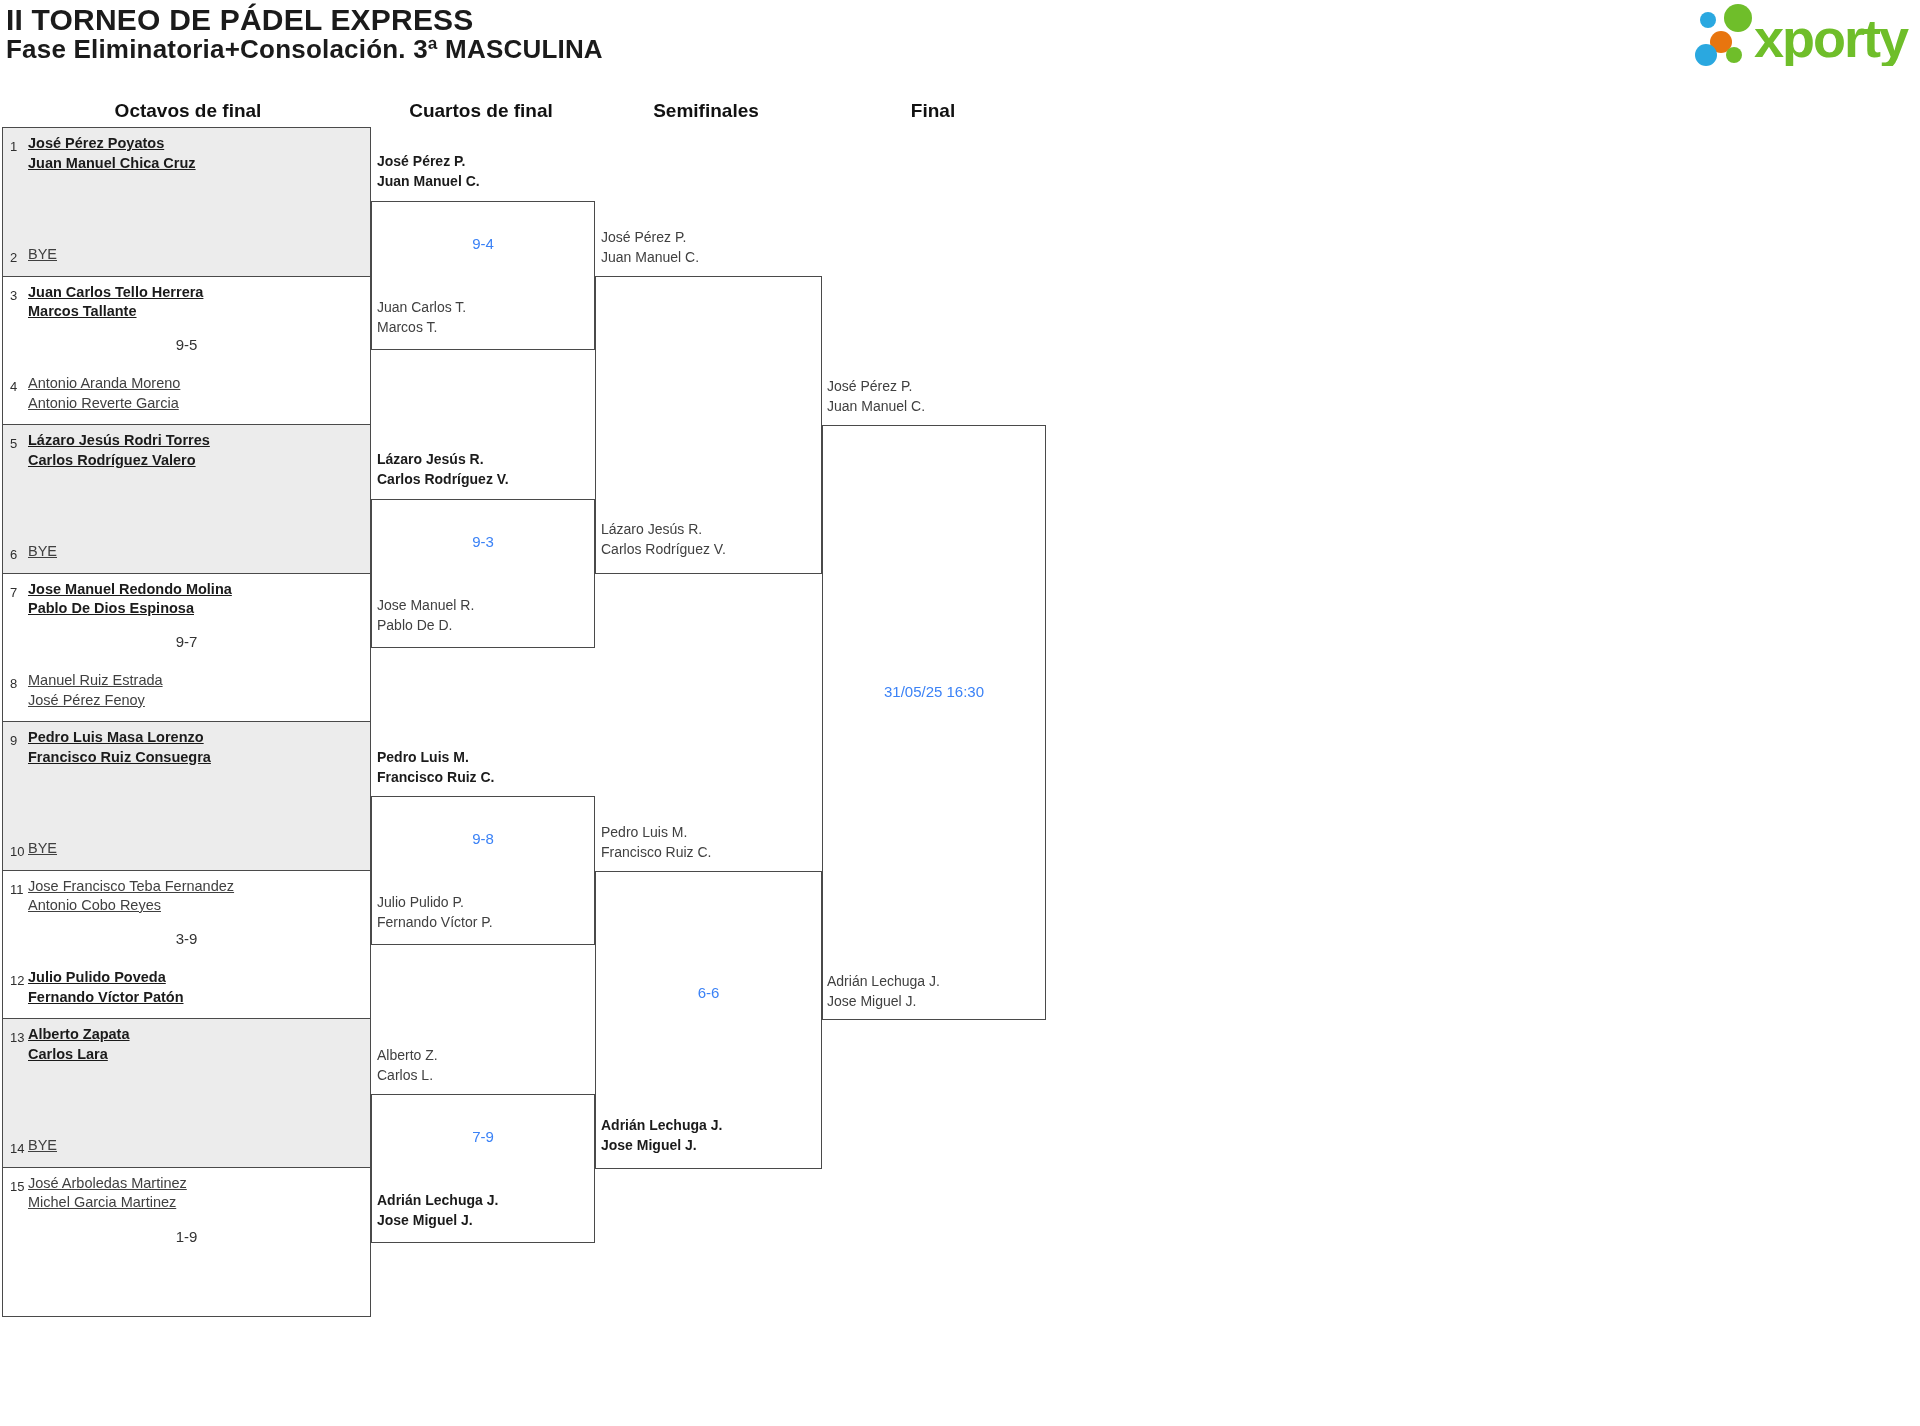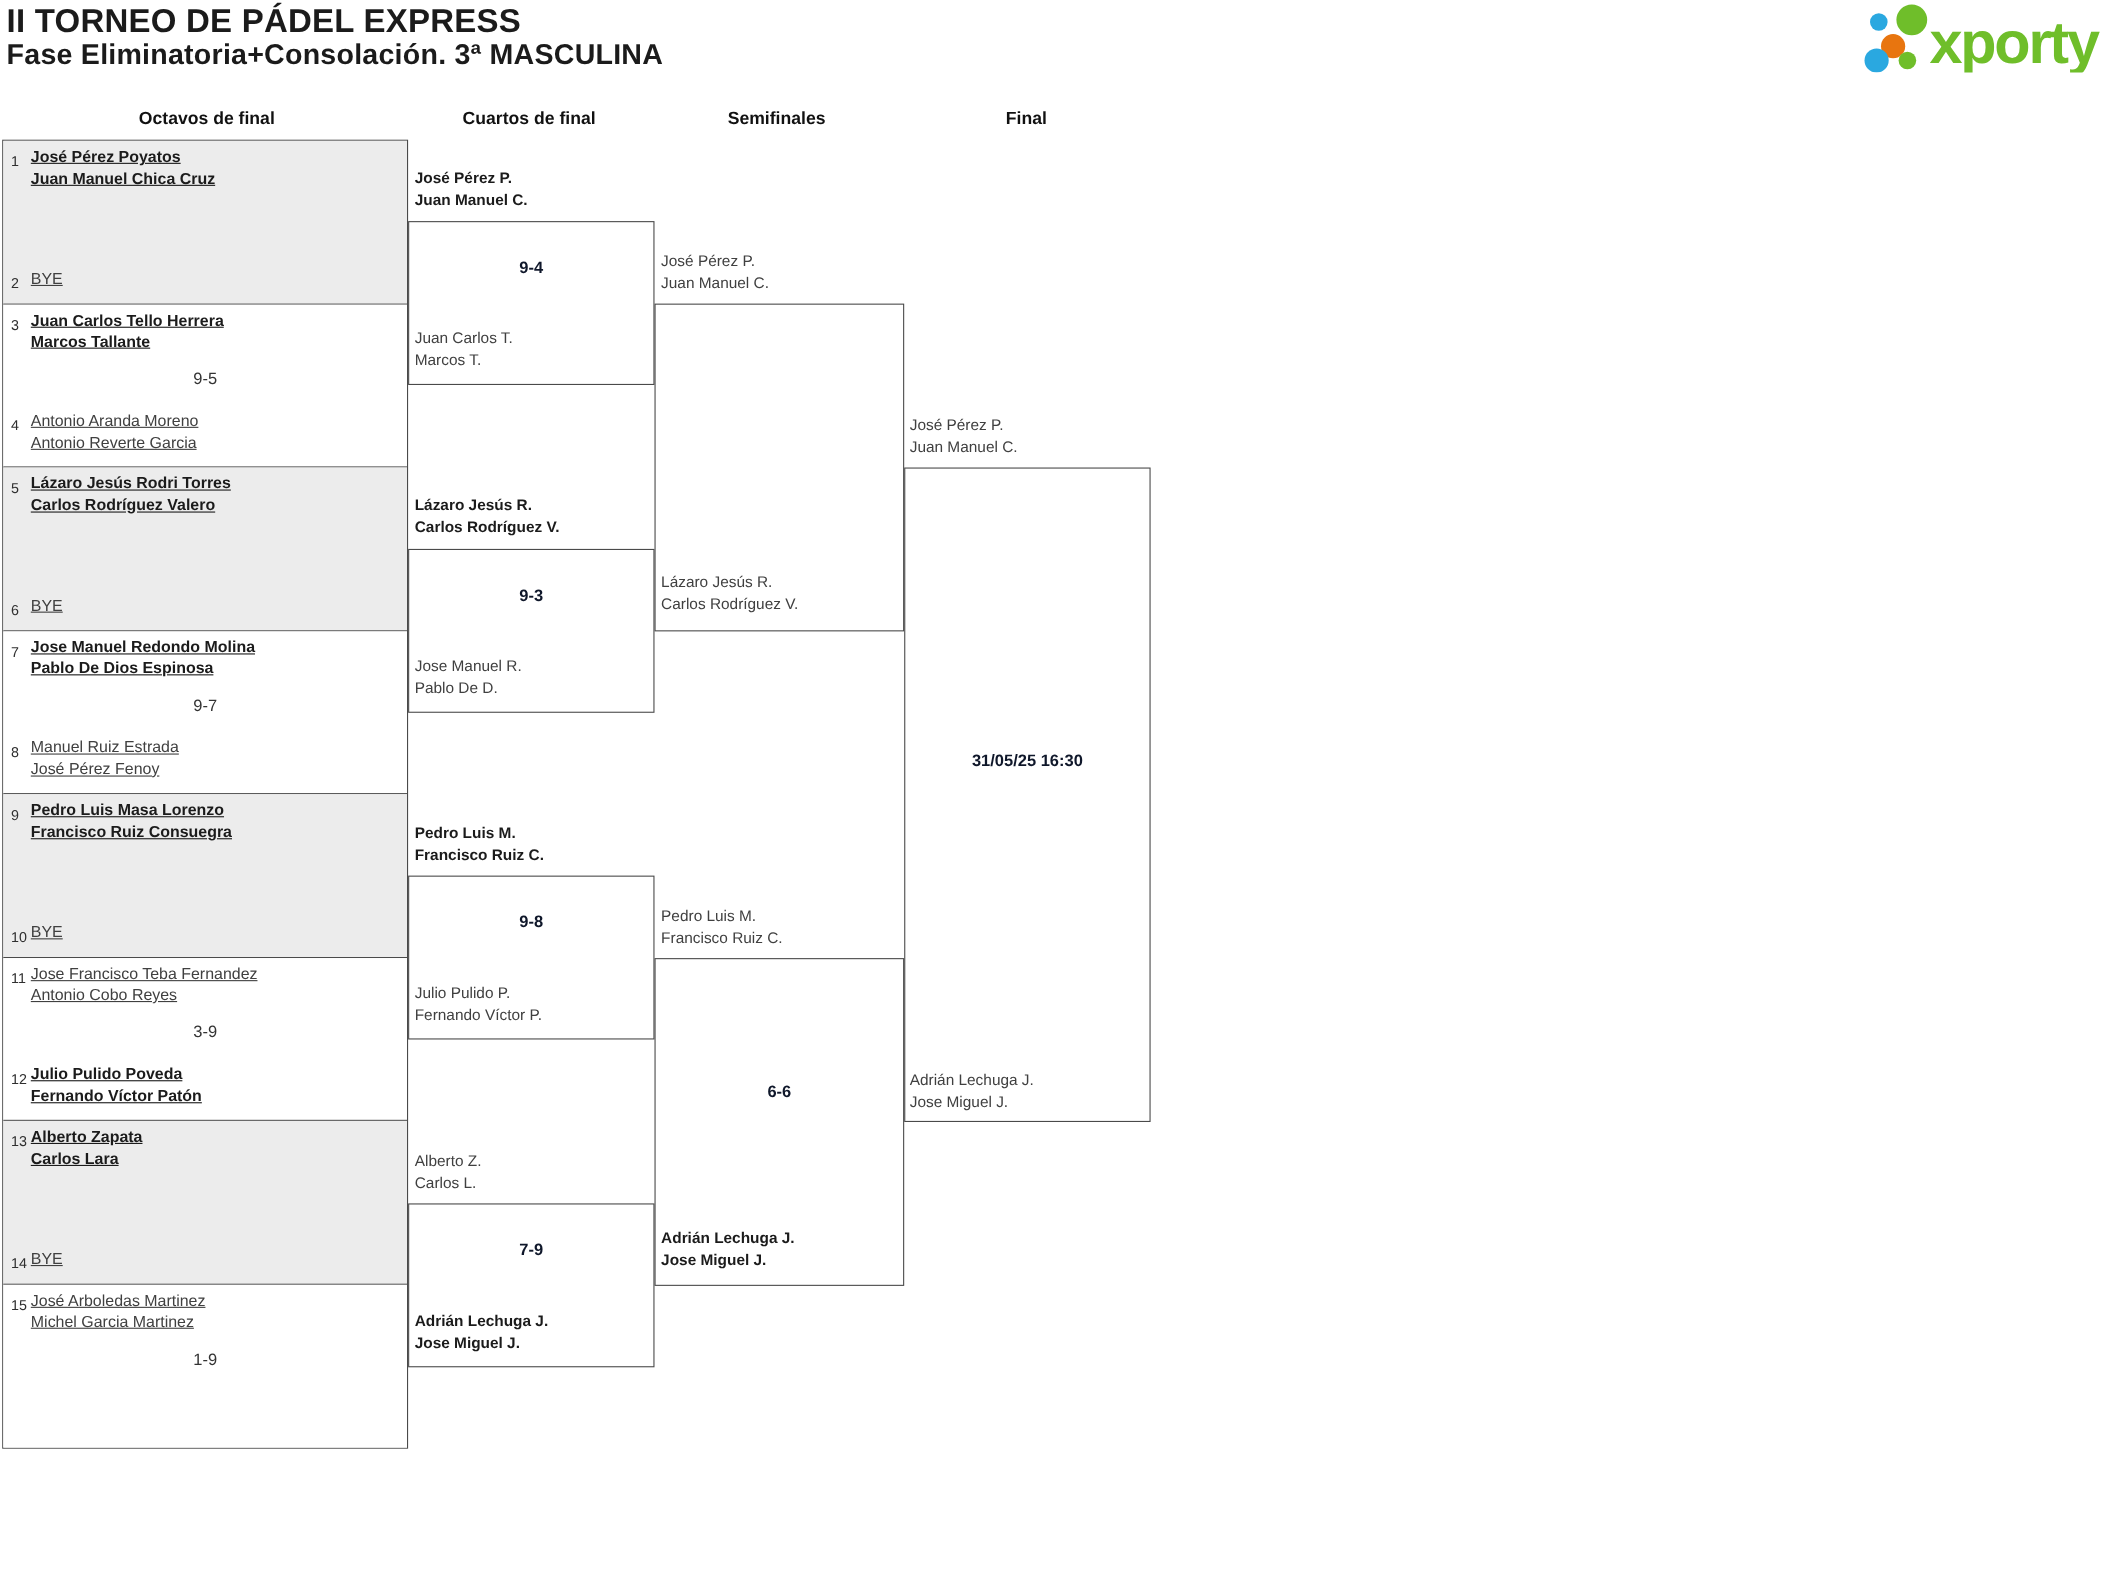--- a/index.html
+++ b/index.html
@@ -10,21 +10,21 @@
   }
   .abs { position:absolute; }
 
   
   .page-title    { left:6px; top:3px;  font-size:30px; font-weight:700; letter-spacing:.2px; }
   .page-subtitle { left:6px; top:34px; font-size:26px; font-weight:700; letter-spacing:.2px; }
   #logo { left:1674px; top:0; width:246px; height:66px; }
   #logo text { font-family:"Liberation Sans", sans-serif; font-weight:700; letter-spacing:-2px; }
 
   
-  .round-header { top:100px; transform:translateX(-50%); font-size:16px; font-weight:600; color:#111; white-space:nowrap; }
+  .round-header { top:100px; transform:translateX(-50%); font-size:19px; font-weight:600; color:#111; white-space:nowrap; }
 
   
   #octavos { left:2px; top:127px; width:369px; height:1190px;
              border:1px solid #4a4a4a; display:grid; grid-template-rows:repeat(8,1fr); }
   .oct-block { position:relative; border-bottom:1px solid #4a4a4a; background:#fff; }
   .oct-block:last-child { border-bottom:none; }
   .oct-block.shaded { background:#ececec; }
 
   .pair { position:absolute; left:7px; right:6px; display:flex; align-items:flex-start; }
   .pair.top { top:6px; }
@@ -45,21 +45,21 @@
   #qf4 { left:371px; top:1094px; width:224px; height:149px; }
   #sf1 { left:595px; top:276px;  width:227px; height:298px; }
   #sf2 { left:595px; top:871px;  width:227px; height:298px; }
   #final-box { left:822px; top:425px; width:224px; height:595px; }
 
   
   .label { position:absolute; font-size:14px; line-height:19.5px; color:#404040; white-space:nowrap; }
   .label.bold { font-weight:700; color:#1b1b1b; }
 
   
-  .mscore { position:absolute; text-align:center; font-size:15px; color:#0f172a;font-weight:bold; }
+  .mscore { position:absolute; text-align:center; font-size:15px; color:#3b82f6; }
 </style>
 </head>
 <body>
 
 <div class="abs page-title">II TORNEO DE PÁDEL EXPRESS</div>
 <div class="abs page-subtitle">Fase Eliminatoria+Consolación. 3ª MASCULINA</div>
 
 <svg id="logo" class="abs" viewBox="0 0 246 66">
   <circle cx="34" cy="20" r="8" fill="#2aa8e0"></circle>
   <circle cx="64" cy="18" r="14" fill="#6fbe2a"></circle>

